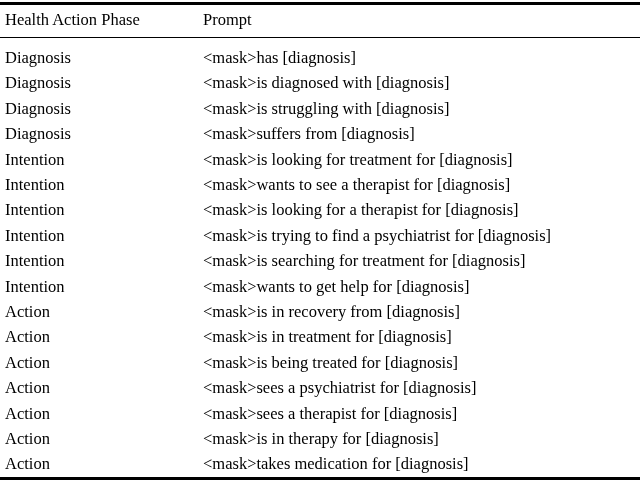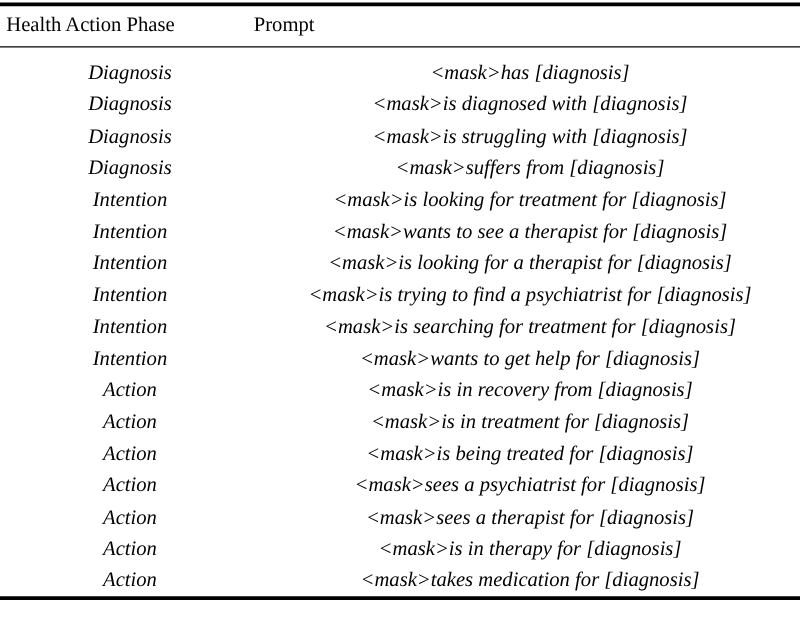--- a/index.html
+++ b/index.html
@@ -47,29 +47,28 @@
   thead th {
     text-align: left;
     font-weight: normal;
     padding: 3px 0 5px 0;
     line-height: 1.45;
     vertical-align: baseline;
     white-space: nowrap;
   }
 
   tbody td {
-    text-align: center;
+    text-align: left;
     font-weight: normal;
     padding: 0;
     height: 25.4px;
     line-height: 25.4px;
     vertical-align: middle;
     white-space: nowrap;
     overflow: visible;
-    font-style: italic;
   }
 
   .col-phase {
     width: 198px;
     padding-left: 5px !important;
   }
   .col-prompt {
     width: 442px;
     padding-left: 0 !important;
   }

